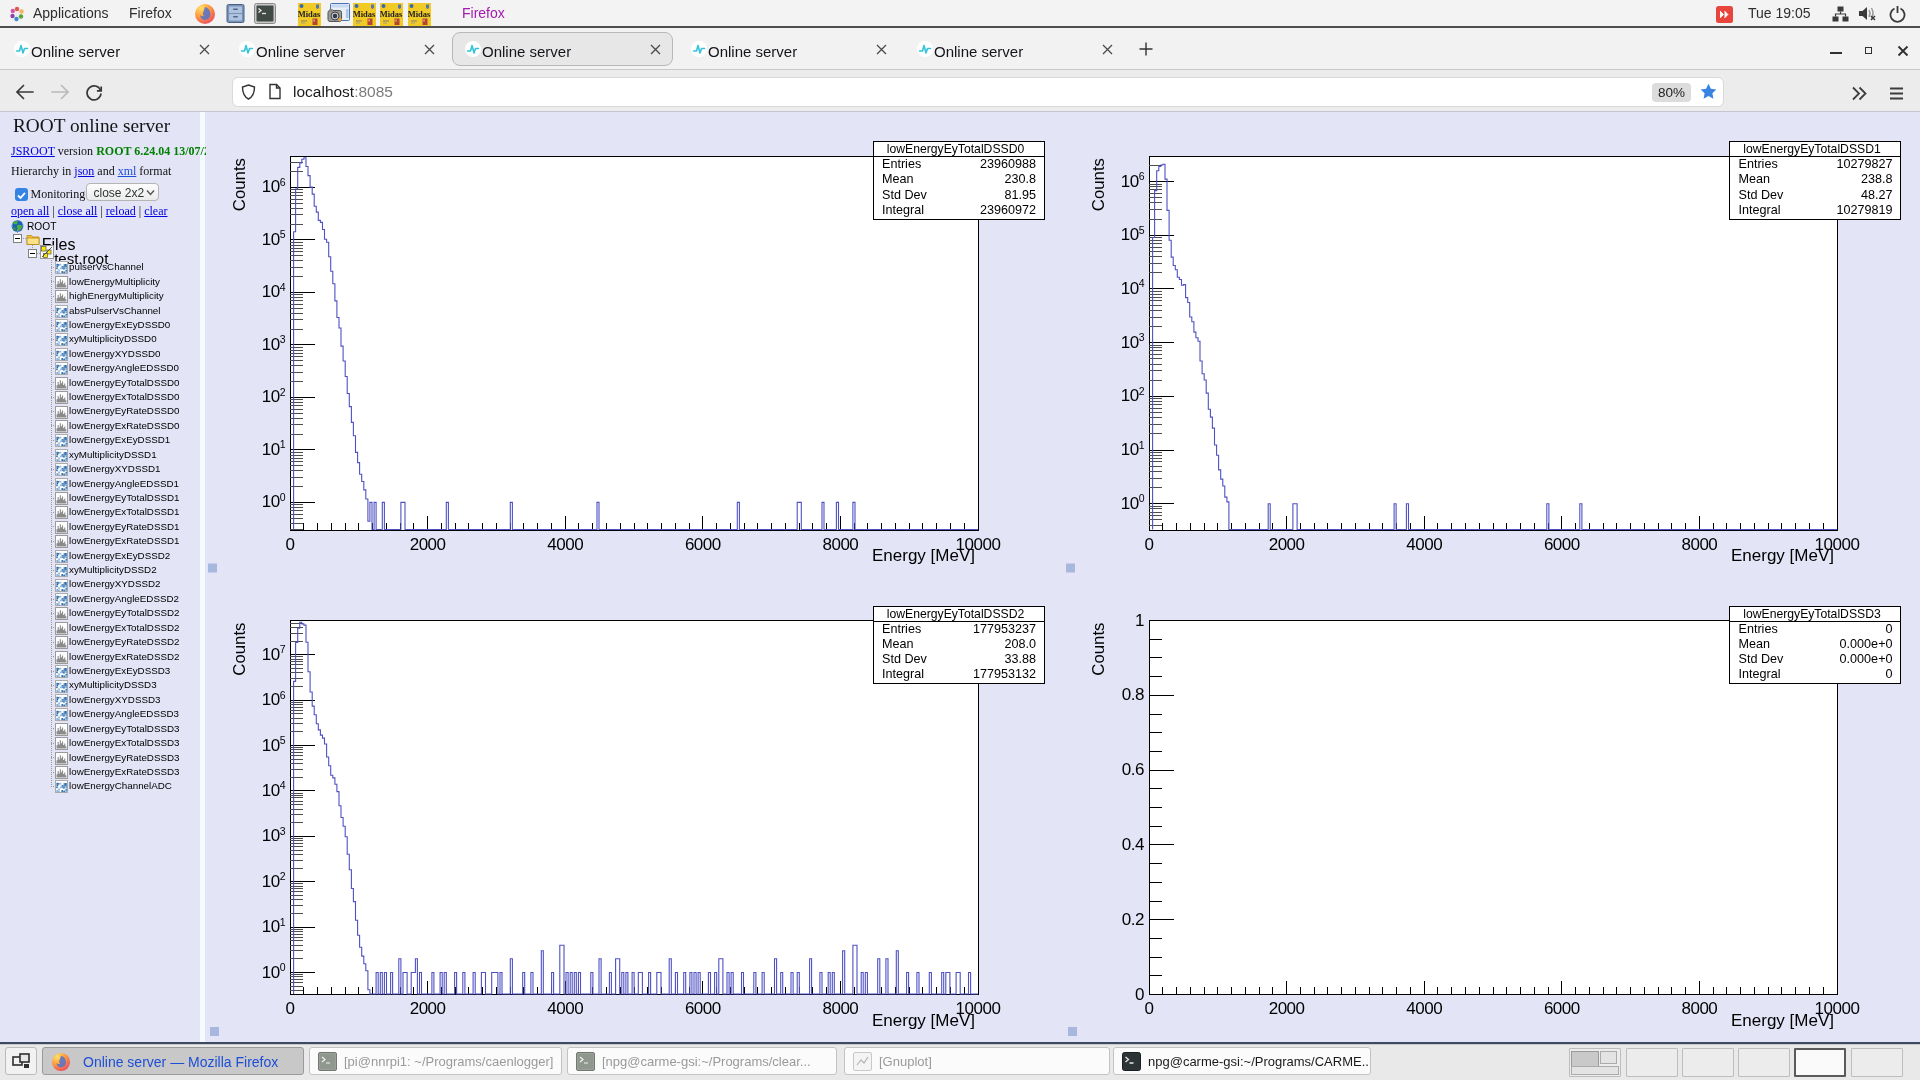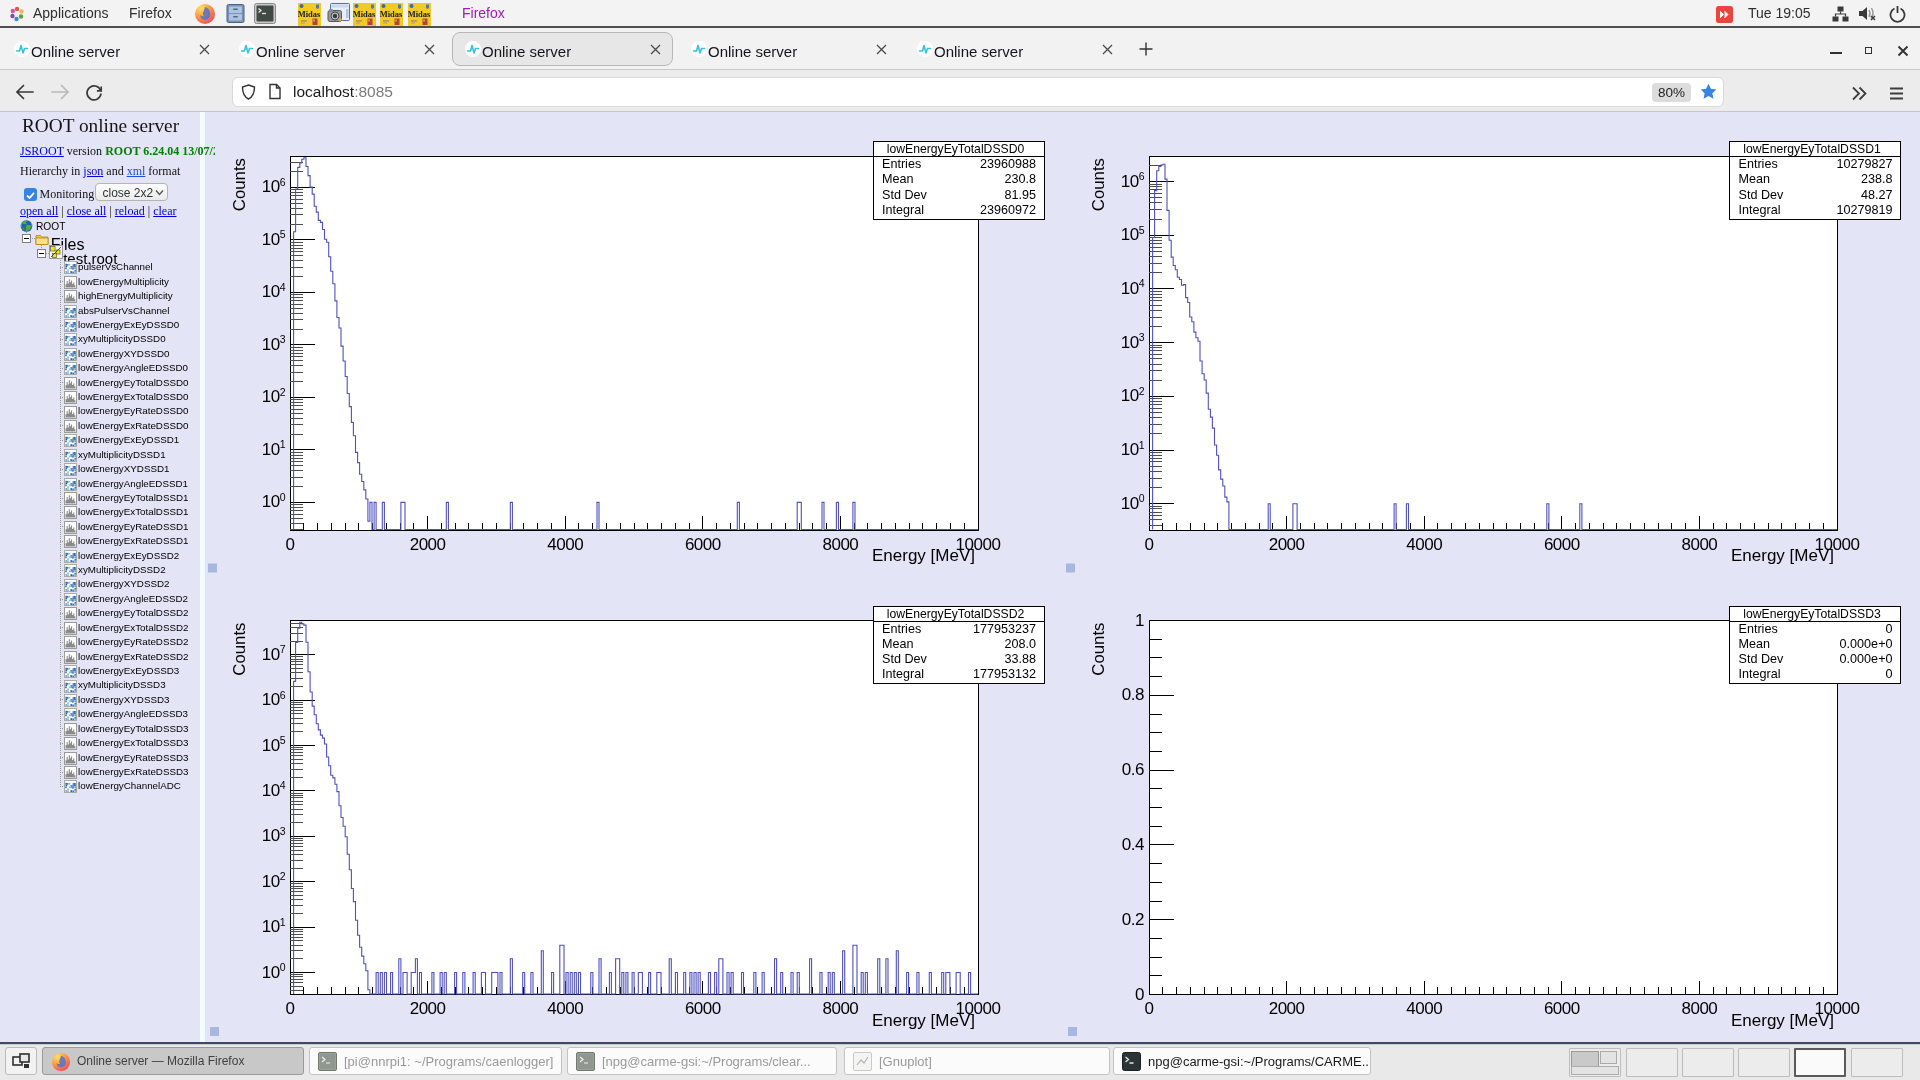--- a/index.html
+++ b/index.html
@@ -194,21 +194,21 @@
 <svg style="position:absolute;left:1850px;top:85px" width="18" height="17" viewBox="0 0 18 17">
     <path d="M3 2.5 L9 8.5 L3 14.5 M9.5 2.5 L15.5 8.5 L9.5 14.5" fill="none" stroke="#3d3d3d" stroke-width="1.8"></path>
   </svg>
 <svg style="position:absolute;left:1889px;top:86px" width="15" height="15" viewBox="0 0 15 15">
     <path d="M1 2.5 H14 M1 7.5 H14 M1 12.5 H14" stroke="#3d3d3d" stroke-width="1.8"></path>
   </svg>
 
 <div class="abs" style="left:0;top:112px;width:1920px;height:930px;background:#e3e4f6"></div>
 <div class="abs" style="left:200px;top:112px;width:4.5px;height:930px;background:#f3fbfe"></div>
 
-<div class="abs" style="left:16px;top:0;width:199px;height:856px;overflow:hidden">
+<div class="abs" style="left:7px;top:0;width:199px;height:856px;overflow:hidden">
 <span class="abs" style="left:6px;top:115px;font-family:'Liberation Serif',serif;font-size:19.3px;color:#141414">ROOT online server</span>
 <span class="sertxt" style="left:4px;top:144px"><a class="sl" href="#">JSROOT</a> version <b style="color:#008000">ROOT 6.24.04 13/07/2021</b></span>
 <span class="sertxt" style="left:4px;top:163.5px">Hierarchy in <a class="sl" href="#">json</a> and <a class="sl" href="#" style="color:#1d4ed8">xml</a> format</span>
 <div class="abs" style="left:8px;top:188px;width:13px;height:13px;background:#3584e4;border-radius:3px">
   <svg width="13" height="13" viewBox="0 0 13 13">
         <path d="M3 6.5 L5.5 9 L10 3.8" fill="none" stroke="#fff" stroke-width="1.8"></path>
       </svg></div>
 <span class="sertxt" style="left:23.5px;top:187px">Monitoring</span>
 <div class="abs" style="left:78.5px;top:183px;width:73.5px;height:17.5px;background:linear-gradient(#fdfdfd,#ebebeb);border:1px solid #b5b5b5;border-radius:4px;box-sizing:border-box">
   <span class="abs" style="left:7px;top:1.5px;font-size:12px;color:#2e3436">close 2x2</span>
@@ -1433,21 +1433,21 @@
         <defs>
           <radialGradient id="fxs" cx="0.3" cy="0.2" r="1">
             <stop offset="0" stop-color="#ffe066"></stop>
             <stop offset="0.45" stop-color="#ff9a3c"></stop>
             <stop offset="1" stop-color="#e3336f"></stop>
           </radialGradient>
         </defs>
         <circle cx="11" cy="11" r="10" fill="url(#fxs)"></circle>
         <path d="M11 4 Q16 5 16.5 11 Q16.5 16 11 17 Q6.5 16.5 6 12 Q8 14 10 13 Q8 11 9.5 8.5 Q10.5 6 11 4Z" fill="#5c73c4" opacity="0.9"></path>
       </svg></div>
-    <span style="position:absolute;left:34px;top:6px;font-size:12px;color:#404040;white-space:nowrap">Online server — Mozilla Firefox</span>
+    <span style="position:absolute;left:40px;top:6px;font-size:14px;color:#1d4ed8;white-space:nowrap">Online server — Mozilla Firefox</span>
   </div>
 <div style="position:absolute;left:309px;top:1047px;width:253px;height:28px;background:#fbfbfb;border:1px solid #c3c3c3;border-radius:3px;box-sizing:border-box;overflow:hidden">
     <div style="position:absolute;left:8px;top:4px"><svg width="19" height="19" viewBox="0 0 19 19">
         <rect x="0.5" y="0.5" width="18" height="18" rx="1.5" fill="#9aa29a" stroke="#707870"></rect>
         <rect x="2" y="2" width="15" height="15" fill="#8f978f"></rect>
         <path d="M4 5 L7 7.5 L4 10" stroke="#f2f2f2" stroke-width="1.2" fill="none"></path>
         <path d="M8 11 H12" stroke="#f2f2f2" stroke-width="1.2"></path>
       </svg></div>
     <span style="position:absolute;left:34px;top:6px;font-size:13px;color:#9a9a9a;white-space:nowrap">[pi@nnrpi1: ~/Programs/caenlogger]</span>
   </div>

